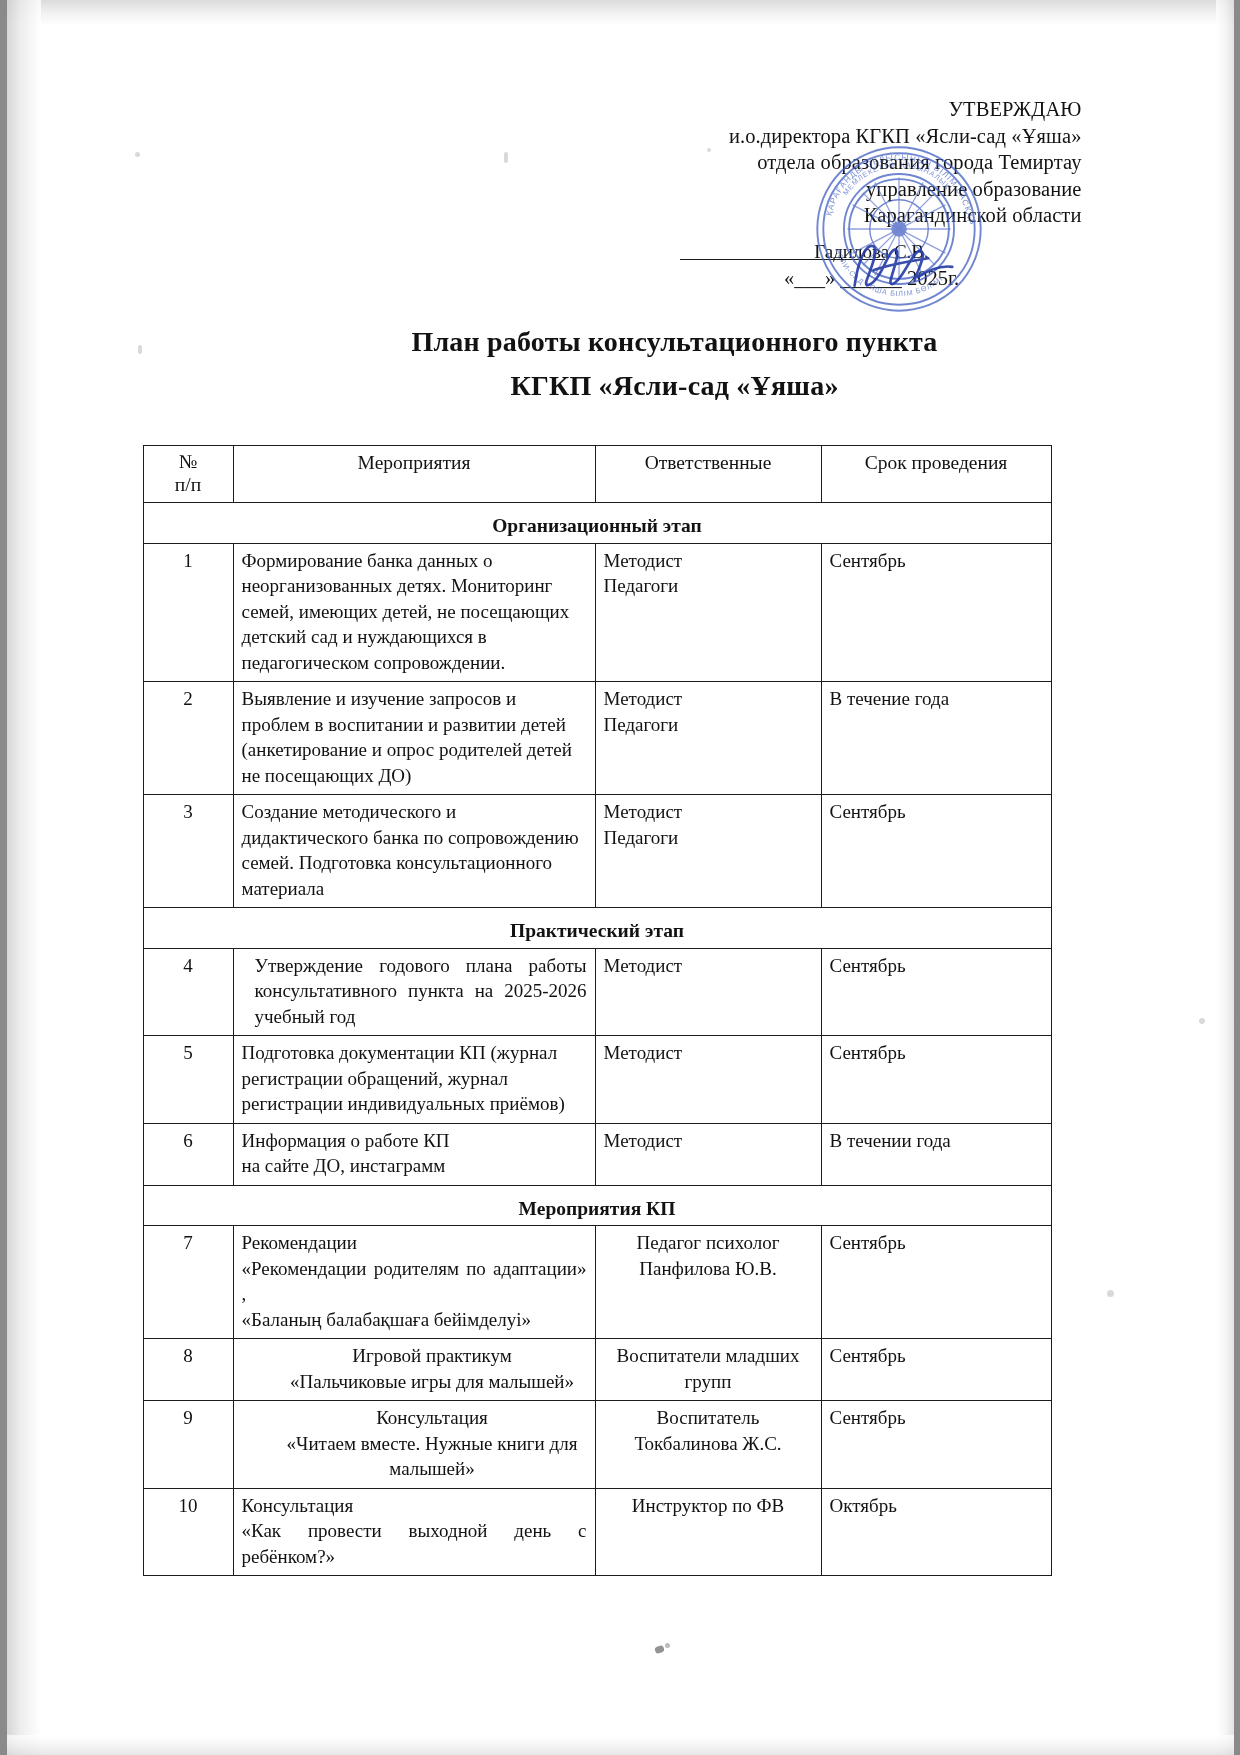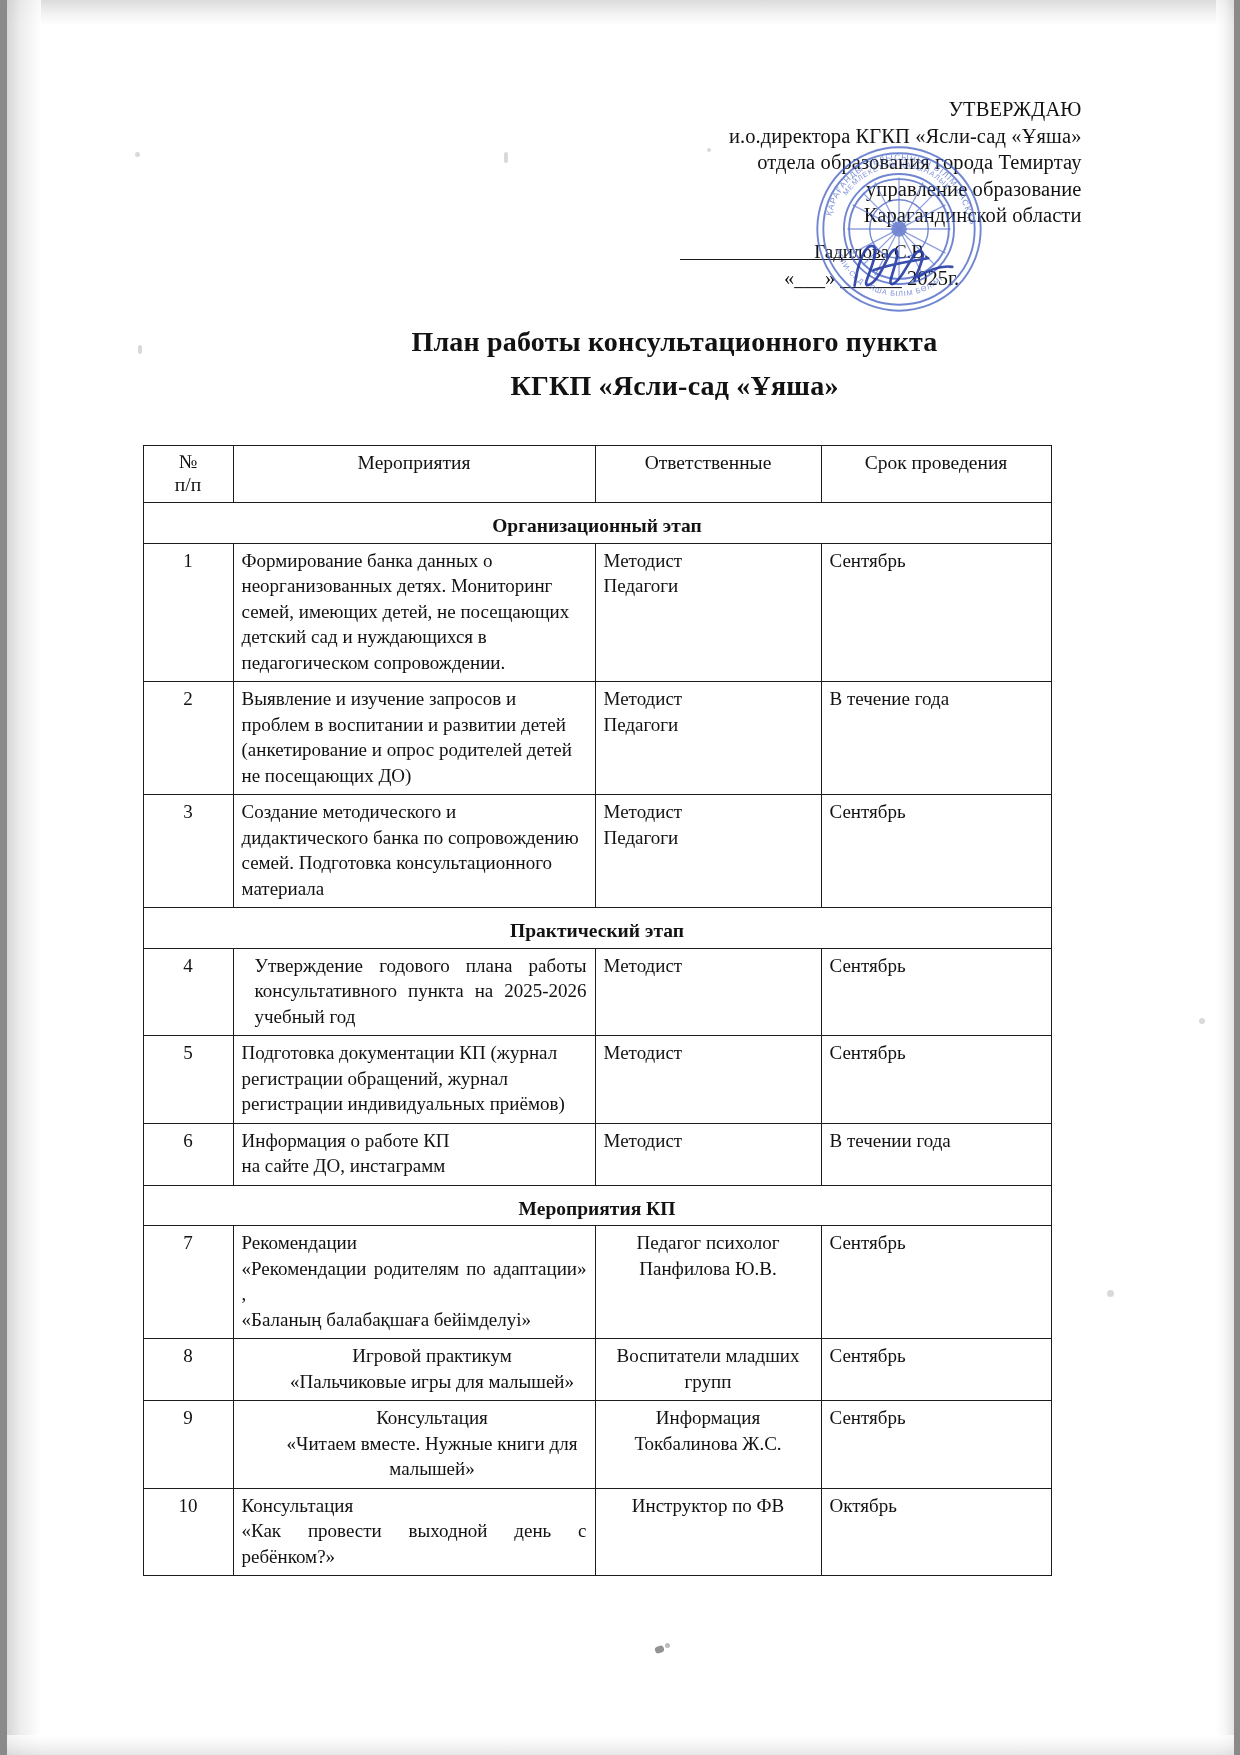--- a/index.html
+++ b/index.html
@@ -402,21 +402,21 @@
           <td class="term">Сентябрь</td>
         </tr>
 
         <tr>
           <td class="num">9</td>
           <td class="ev center">
             <div>Консультация</div>
             <div>«Читаем вместе. Нужные книги для малышей»</div>
           </td>
           <td class="resp center">
-            <div>Информация</div>
+            <div>Воспитатель</div>
             <div>Токбалинова Ж.С.</div>
           </td>
           <td class="term">Сентябрь</td>
         </tr>
 
         <tr>
           <td class="num">10</td>
           <td class="ev">
             <div>Консультация</div>
             <div style="text-align:justify;text-align-last:left;">«Как  провести   выходной   день   с ребёнком?»</div>

